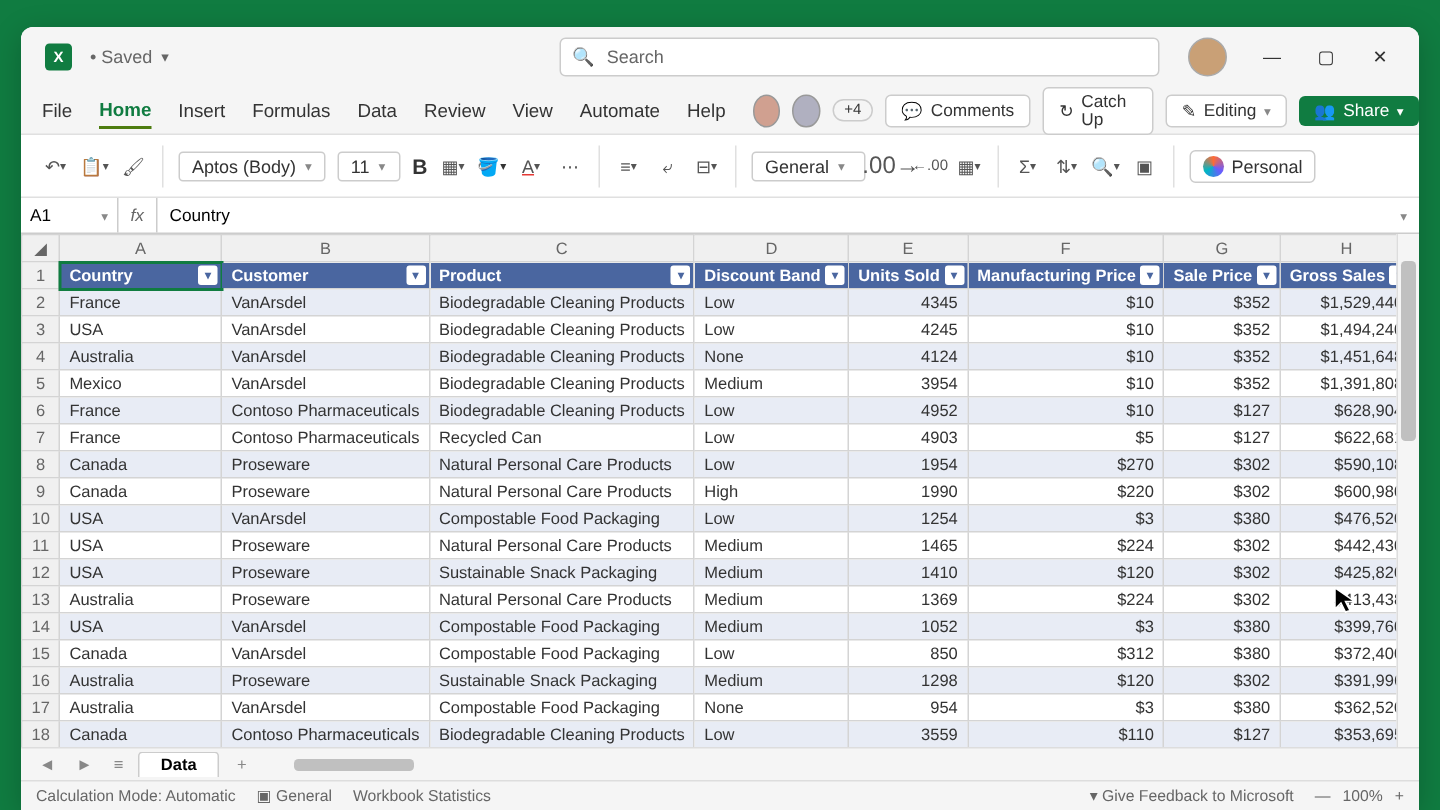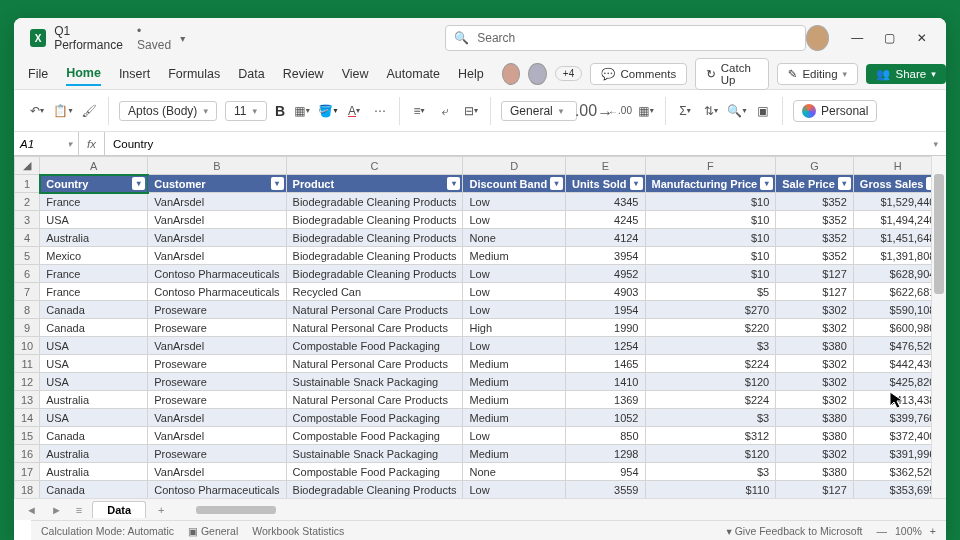--- a/index.html
+++ b/index.html
@@ -14,40 +14,40 @@
 .titlebar .chev { margin-left: 6px; color:#666; font-size:10px;}
 .titlebar .searchbox { margin-left: 260px; width: 400px; height: 26px; background: #fff; border: 1px solid #ccc; border-radius: 4px; display: flex; align-items: center; padding: 0 8px; color: #666; font-size: 12px; }
 .titlebar .searchbox .mag { margin-right: 8px; }
 .titlebar .spacer { flex: 1; }
 .titlebar .avatar { width: 26px; height: 26px; border-radius: 50%; background: #c9a076; margin-right: 12px; border:1px solid #aaa;}
 .titlebar .winbtn { width: 36px; text-align: center; color: #333; font-size: 12px; cursor: pointer; }
 
 
 .menutabs { height: 32px; display: flex; align-items: center; padding: 0 14px; font-size: 12.5px; color: #333; border-bottom:1px solid #e0e0e0; background:#f5f5f5;}
 .menutabs .tab { margin-right: 18px; cursor: pointer; padding: 4px 0; }
-.menutabs .tab.active { border-bottom: 2px solid #0ea5e9; color:#107c41; font-weight:600;}
+.menutabs .tab.active { border-bottom: 2px solid #4d7c0f; color:#107c41; font-weight:600;}
 .menutabs .right { margin-left: auto; display: flex; align-items: center; gap: 8px; }
 .menutabs .pill { border: 1px solid #ccc; border-radius: 4px; padding: 3px 10px; font-size: 11.5px; display: flex; align-items: center; gap: 5px; background:#fff; cursor:pointer;}
 .menutabs .share { background: #107c41; color: #fff; border: none; }
 .menutabs .presence { width:22px;height:22px;border-radius:50%;background:#ccc;border:1px solid #999;}
 .menutabs .pluscount { border:1px solid #ccc; border-radius:10px; padding:1px 7px; font-size:10px;}
 
 
 .ribbon { height: 42px; background: #fff; display: flex; align-items: center; padding: 0 14px; gap: 10px; border-bottom:1px solid #e0e0e0; font-size: 12px; color:#333;}
 .ribbon .grp { display: flex; align-items: center; gap: 8px; padding-right:10px; border-right:1px solid #e0e0e0; height:28px;}
 .ribbon .grp:last-child{border:none;}
 .ribbon .ico { width:18px; height:18px; display:flex;align-items:center;justify-content:center; cursor:pointer; color:#555;}
 .ribbon .fontbox { border:1px solid #ccc; border-radius:3px; padding:2px 8px; font-size:12px; display:flex;align-items:center;gap:6px; background:#fff; cursor:pointer;}
 .ribbon .bold { font-weight:bold; font-size:14px; cursor:pointer;}
 .ribbon .copilot { display:flex;align-items:center;gap:5px;border:1px solid #ccc;border-radius:4px;padding:3px 8px;cursor:pointer;}
 .ribbon .copilot .ci{width:14px;height:14px;border-radius:50%;background:conic-gradient(#ff6b35,#6b5cff,#00b7c3,#ff6b35);}
 
 
 .fbar { height: 24px; display: flex; align-items: center; border-bottom:1px solid #ccc; font-size: 11.5px; }
-.fbar .namebox { width: 65px; border-right:1px solid #ccc; padding: 0 6px; display:flex;align-items:center;justify-content:space-between; height:100%;font-style:italic;}
+.fbar .namebox { width: 65px; border-right:1px solid #ccc; padding: 0 6px; display:flex;align-items:center;justify-content:space-between; height:100%;}
 .fbar .fx { padding: 0 8px; color:#666; font-style:italic; border-right:1px solid #ccc; height:100%;display:flex;align-items:center;}
 .fbar .fval { padding: 0 8px; flex:1;}
 .fbar .dd { color:#888; font-size:9px;}
 
 
 .gridwrap { flex:1; overflow:hidden; position:relative; display:flex; }
 .grid { flex:1; overflow:hidden; }
 table { border-collapse: collapse; font-size: 11px; color:#333; width:100%; }
 td, th { border: 1px solid #d4d4d4; padding: 1.5px 6px; white-space: nowrap; height:18px; overflow:hidden;}
 .colhdr td { background:#f0f0f0; text-align:center; color:#666; font-size:11px; height:18px;}
@@ -63,35 +63,34 @@
 
 
 .sheettabs { height:22px; background:#f5f5f5; border-top:1px solid #ddd; display:flex; align-items:center; padding:0 8px; font-size:11px; gap:6px;}
 .sheettabs .nav{color:#888;cursor:pointer;padding:0 4px;}
 .sheettabs .stab { background:#fff; border:1px solid #ccc; border-bottom:none; padding:2px 14px; border-radius:3px 3px 0 0; font-weight:600;}
 .sheettabs .add { color:#888; cursor:pointer; padding:0 6px;}
 .hsb { flex:1; margin:0 20px; height:8px; position:relative;}
 .hsb .hthumb{position:absolute;left:0;width:80px;height:8px;background:#c0c0c0;border-radius:3px;}
 
 
-.statusbar { height:20px; background:#f5f5f5; border-top:1px solid #ddd; display:flex; align-items:center; padding:0 10px; font-size:10.5px; color:#666; gap:14px;margin-left:17px;}
+.statusbar { height:20px; background:#f5f5f5; border-top:1px solid #ddd; display:flex; align-items:center; padding:0 10px; font-size:10.5px; color:#666; gap:14px;}
 .statusbar .spacer{flex:1;}
 .statusbar .zoom{display:flex;align-items:center;gap:8px;}
 
 .cursor { position:absolute; pointer-events:none; }
 svg { display:block; }
 </style>
 </head>
 <body>
 
 <div class="window">
 
   <div class="titlebar">
     <div class="app-icon">X</div>
-    <span class="filename">Q1 Performance</span>
     <span class="saved">• Saved</span>
     <span class="chev">▾</span>
     <div class="searchbox">
       <span class="mag">🔍</span>
       <span>Search</span>
     </div>
     <div class="spacer"></div>
     <div class="avatar"></div>
     <div class="winbtn">—</div>
     <div class="winbtn">▢</div>

